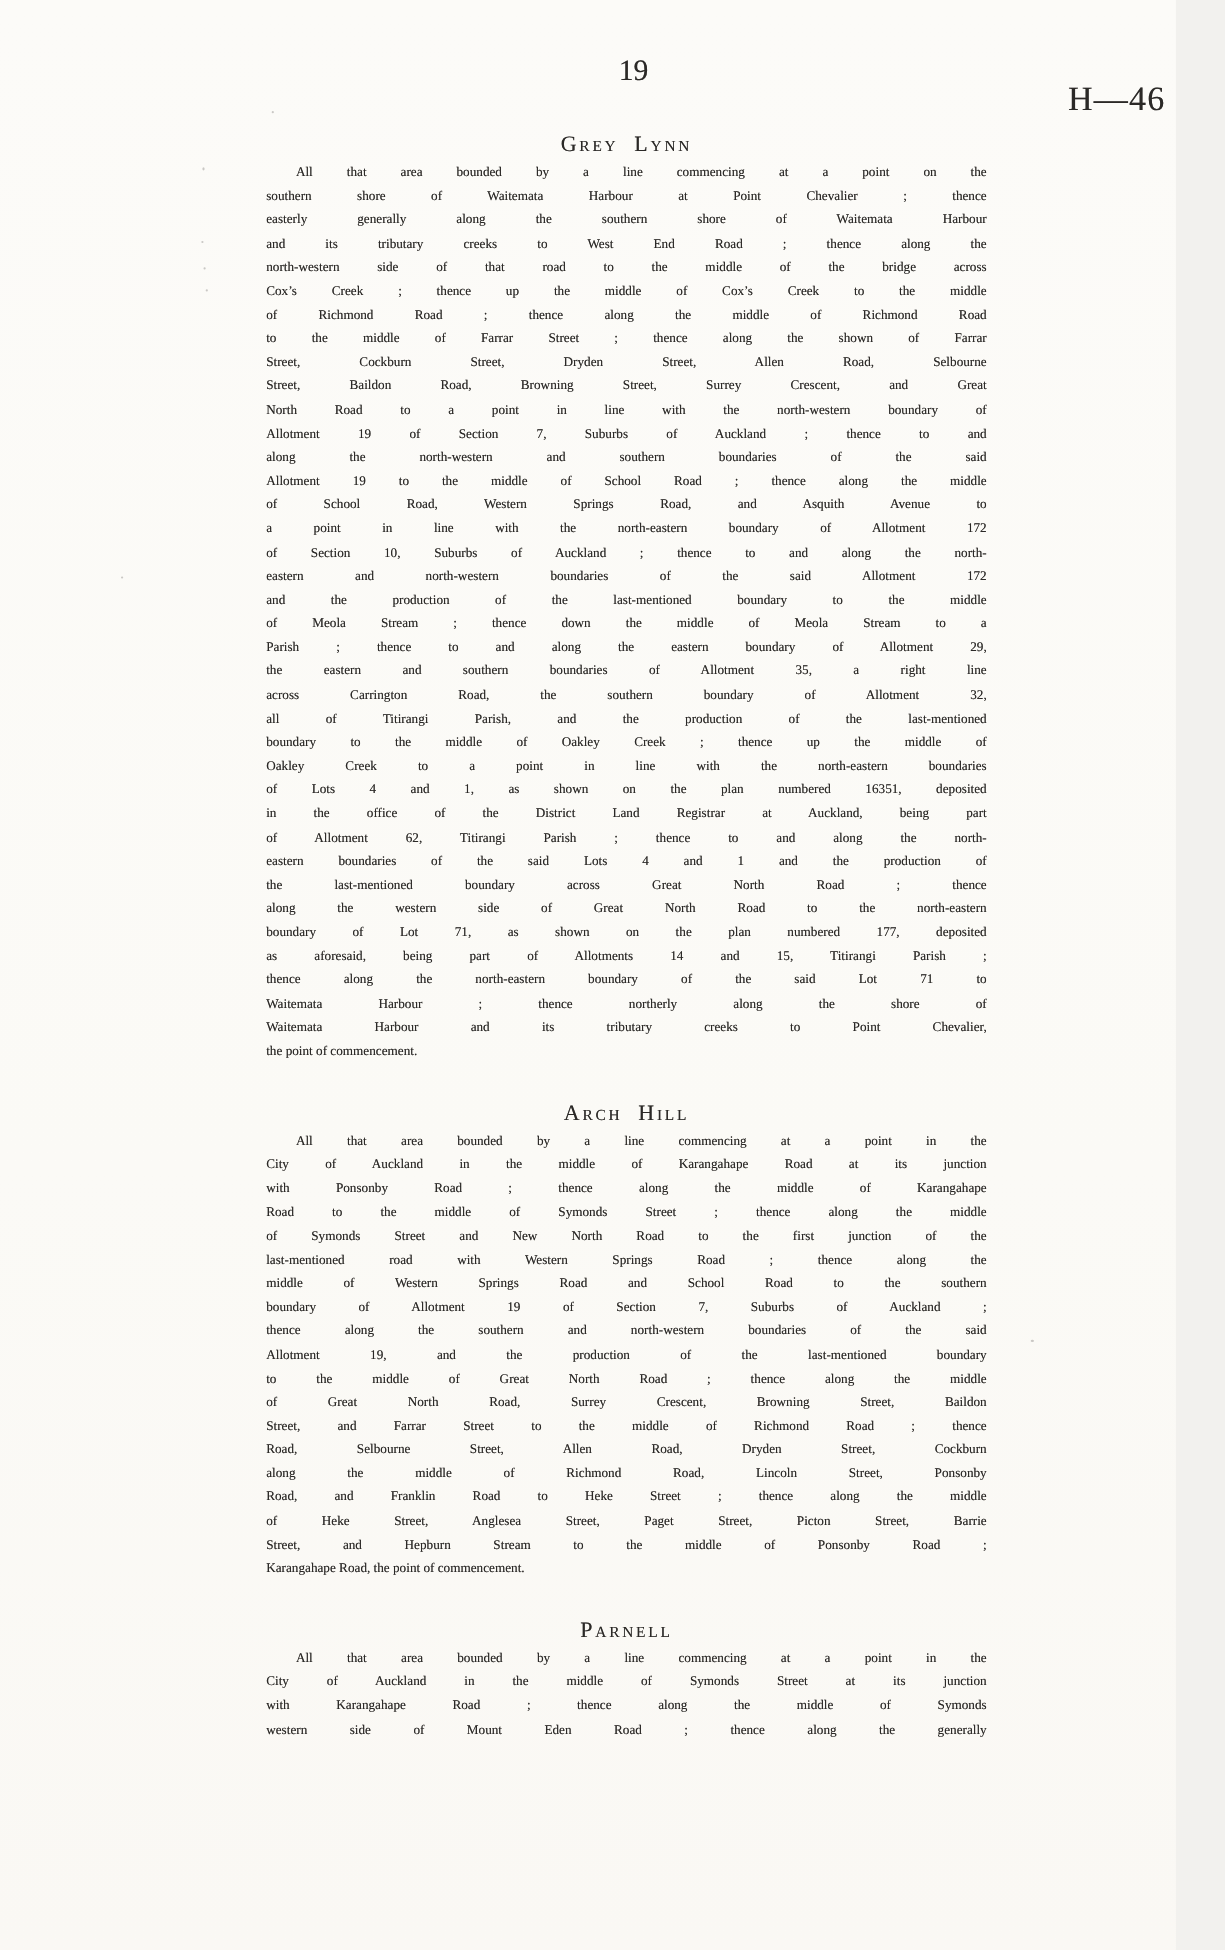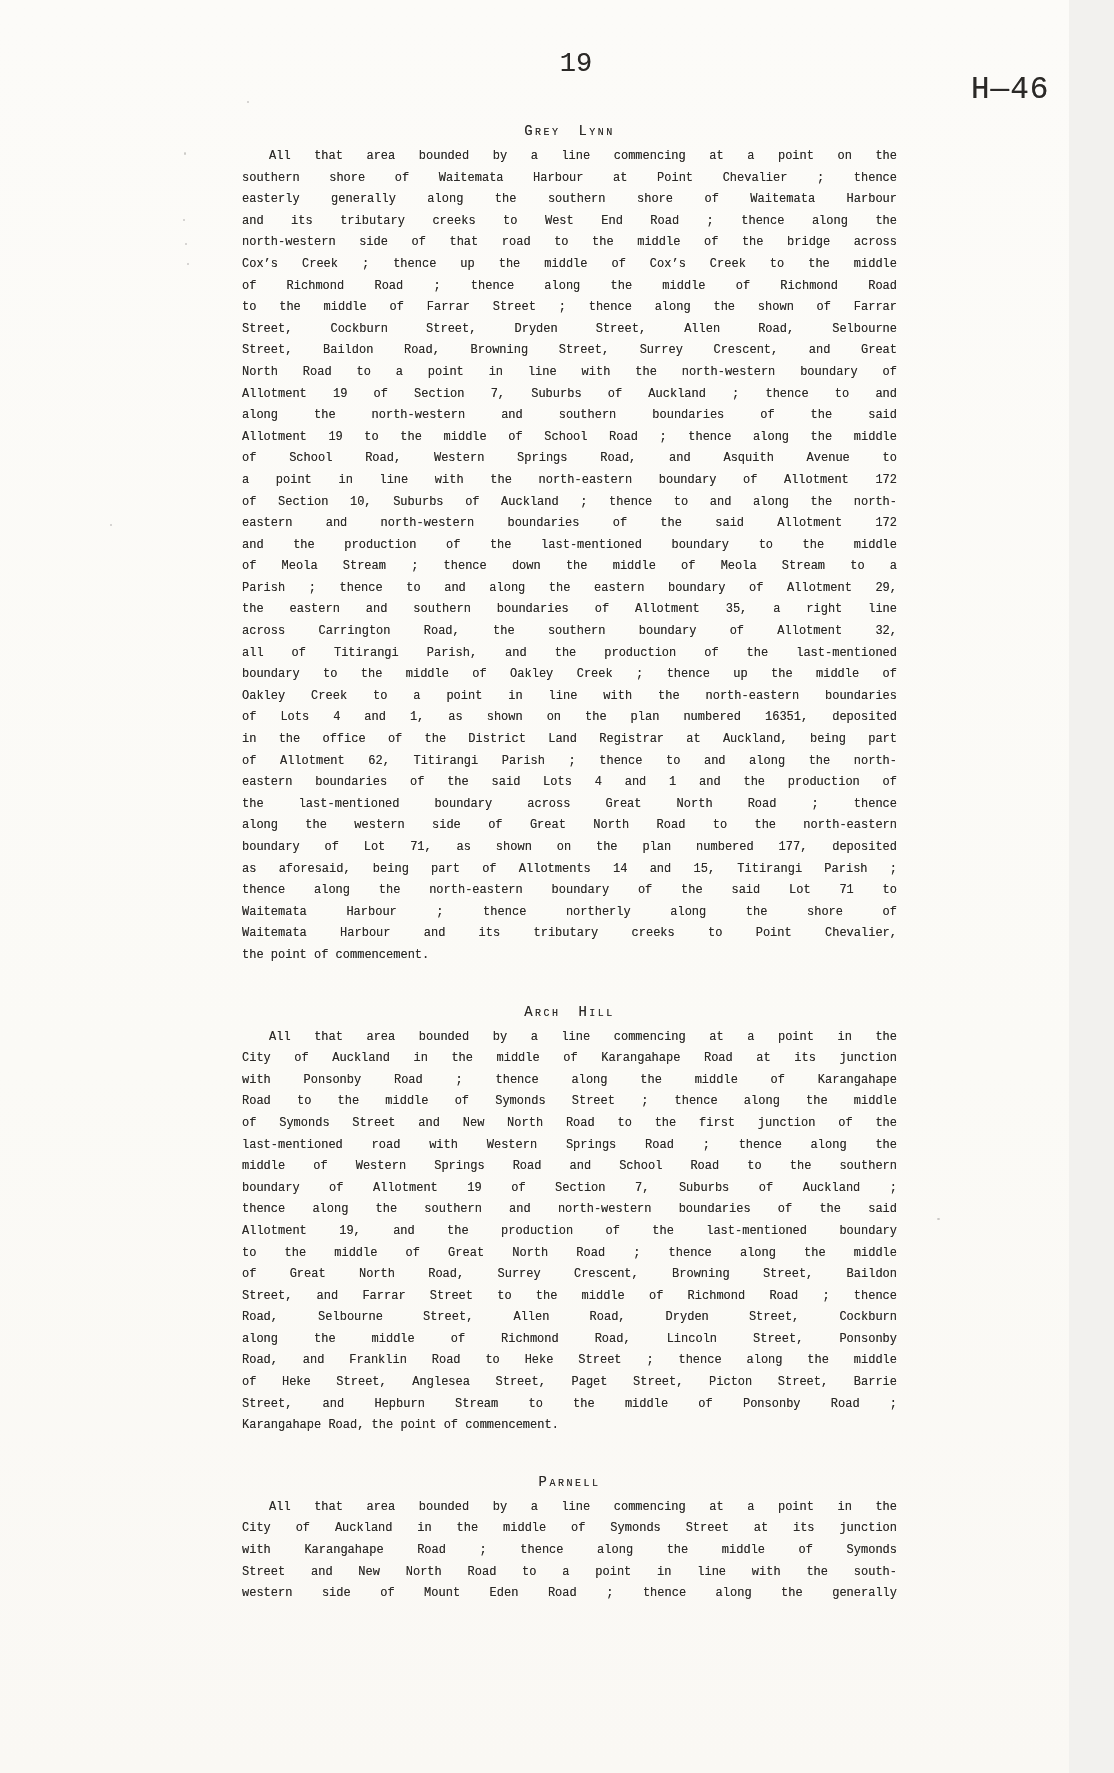--- a/index.html
+++ b/index.html
@@ -2,21 +2,21 @@
 <html><head>
 <meta charset="utf-8">
 <style>
   html, body { margin: 0; padding: 0; }
   body { background: #f2f1ee; }
   .page {
     position: relative;
     width: 1069px;
     height: 1773px;
     background: linear-gradient(180deg, #fcfbf8 0%, #fbfaf6 60%, #faf8f4 100%);
-    font-family: Liberation Mono, monospace;
+    font-family: Liberation Serif, serif;
     color: #2b2927;
     overflow: hidden;
     text-shadow: 0 0 0.5px rgba(43,41,39,0.55);
   }
   .page-number {
     position: absolute;
     top: 48px;
     left: 576px;
     transform: translateX(-50%);
     font-size: 27px;
@@ -33,21 +33,21 @@
   }
   .content {
     position: absolute;
     left: 242px;
     top: 120px;
     width: 655px;
   }
   .section-heading {
     text-align: center;
     font-variant: small-caps;
-    font-size: 14px;
+    font-size: 20px;
     line-height: 22px;
     letter-spacing: 2.5px;
     word-spacing: 7px;
     margin: 34px 0 4px 0;
   }
   .section-heading:first-child { margin-top: 0; }
   .para {
     font-size: 12px;
     line-height: 21.6px;
   }
@@ -132,21 +132,20 @@
         <div class="pline">Road, and Franklin Road to Heke Street ; thence along the middle</div>
         <div class="pline">of Heke Street, Anglesea Street, Paget Street, Picton Street, Barrie</div>
         <div class="pline">Street, and Hepburn Stream to the middle of Ponsonby Road ;</div>
         <div class="pline pline-last">Karangahape Road, the point of commencement.</div>
       </div>
       <div class="section-heading">Parnell</div>
       <div class="para">
         <div class="pline pline-first">All that area bounded by a line commencing at a point in the</div>
         <div class="pline">City of Auckland in the middle of Symonds Street at its junction</div>
         <div class="pline">with Karangahape Road ; thence along the middle of Symonds</div>
-        <div class="pline">Street and New North Road to a point in line with the south-</div>
         <div class="pline">western side of Mount Eden Road ; thence along the generally</div>
       </div>
     </div>
 
   <div class="speck" style="left:184px; top:152px; width:2px; height:3px;"></div>
   <div class="speck" style="left:183px; top:219px; width:2px; height:2px;"></div>
   <div class="speck" style="left:185px; top:243px; width:2px; height:2px;"></div>
   <div class="speck" style="left:187px; top:263px; width:2px; height:2px;"></div>
   <div class="speck" style="left:247px; top:101px; width:2px; height:2px;"></div>
   <div class="speck" style="left:937px; top:1218px; width:3px; height:2px;"></div>

